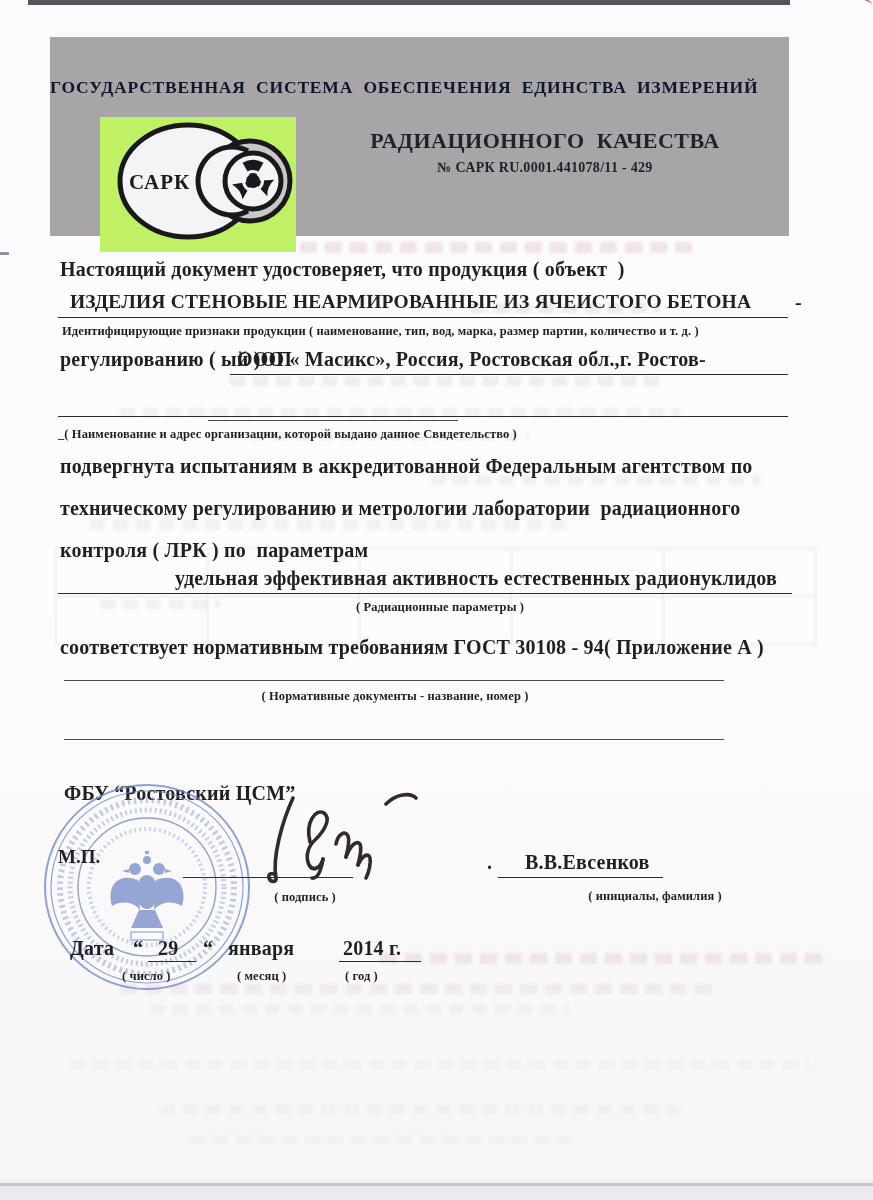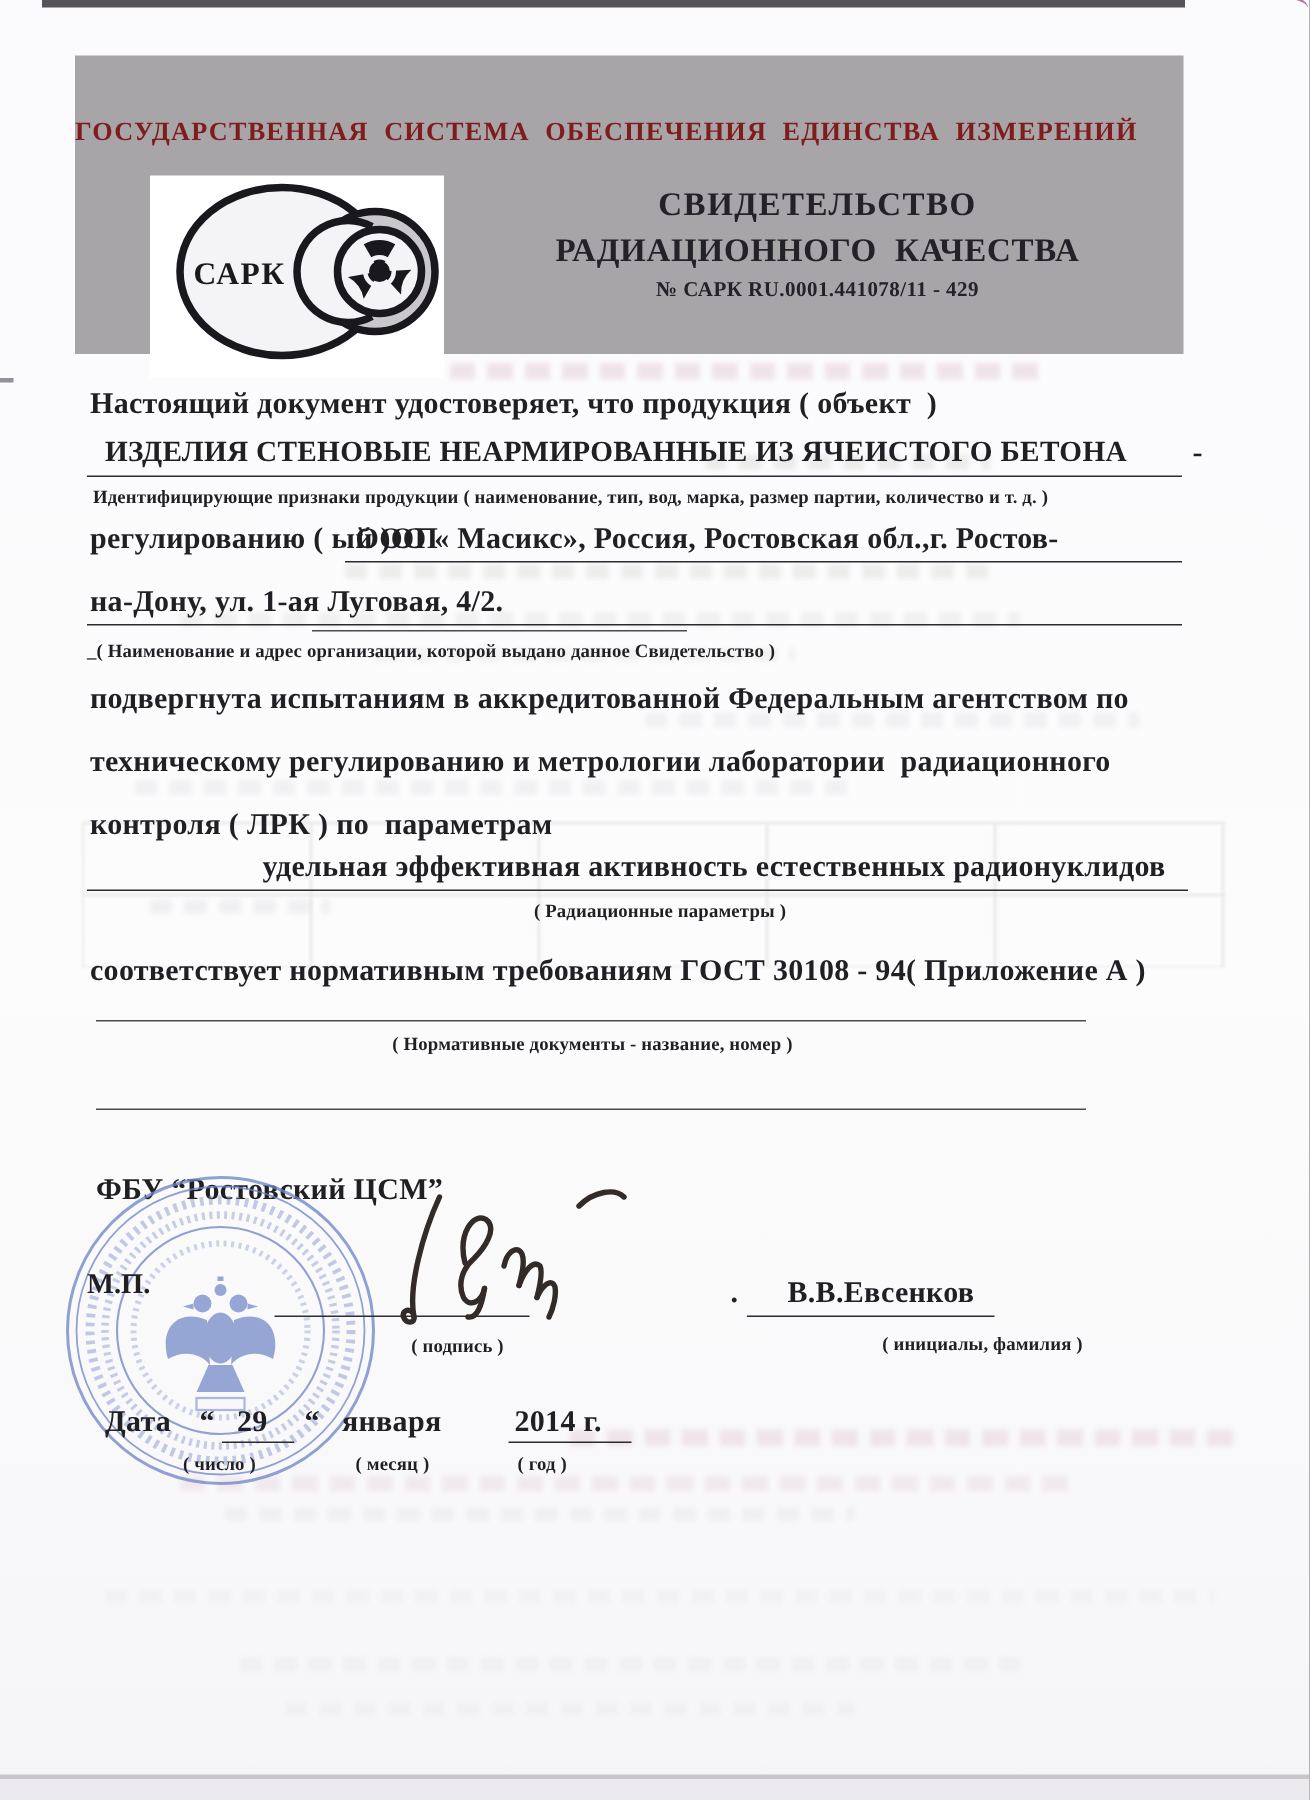--- a/index.html
+++ b/index.html
@@ -20,22 +20,22 @@
 
   .top-strip { position:absolute; left:28px; top:0; width:762px; height:5px; background:#57535a; }
   .corner-mark { position:absolute; left:824px; top:-6px; width:48px; height:14px;
     border-top:3px solid #a8518d; border-radius:50%; transform:rotate(6deg); opacity:.8; }
   .edge-dash { position:absolute; left:0; top:252px; width:9px; height:3px; background:#93919a; }
   .bottom-edge { position:absolute; left:0; top:1183px; width:873px; height:3px; background:#c7c6cc; }
   .bottom-strip { position:absolute; left:0; top:1186px; width:873px; height:14px; background:#eceaee; }
 
   .header-box { position:absolute; left:50px; top:37px; width:739px; height:199px; background:#a8a5a9; }
   .gss-title { position:absolute; left:0; top:40px; width:616px; text-align:center;
-    font-size:17.5px; font-weight:bold; letter-spacing:.8px; color:#7f1d1d; white-space:pre; }
-  .logo-panel { position:absolute; left:50px; top:80px; width:196px; height:135px; background:#ffffff; }
+    font-size:17.5px; font-weight:bold; letter-spacing:.8px; color:#0f172a; white-space:pre; }
+  .logo-panel { position:absolute; left:50px; top:80px; width:196px; height:135px; background:#bef264; }
   .title-block { position:absolute; left:255px; top:86px; width:480px; text-align:center; color:#232228; }
   .title-block .l1 { font-size:22px; font-weight:bold; letter-spacing:1px; white-space:pre; }
   .title-block .l2 { font-size:22px; font-weight:bold; letter-spacing:.5px; margin-top:5px; white-space:pre; }
   .title-block .l3 { font-size:14px; font-weight:bold; letter-spacing:.3px; margin-top:6px; white-space:pre; }
 
   .bleed { position:absolute; filter:blur(1.6px); border-radius:2px; }
   .bleed.pink  { background:repeating-linear-gradient(90deg, rgba(186,130,158,.55) 0 17px, rgba(186,130,158,0) 17px 25px); }
   .bleed.green { background:repeating-linear-gradient(90deg, rgba(140,158,138,.5) 0 15px, rgba(140,158,138,0) 15px 23px); }
   .bleed.gray  { background:repeating-linear-gradient(90deg, rgba(140,140,150,.5) 0 15px, rgba(140,140,150,0) 15px 23px); }
   .bleed-grid { position:absolute; left:55px; top:548px; width:762px; height:97px; opacity:.16; filter:blur(1px);
@@ -87,38 +87,36 @@
             <path d="M153 64 L163.5 82.2 A21 21 0 0 1 174 67.6 Z" transform="rotate(-13 153 64)"></path>
             <circle cx="153" cy="64" r="7"></circle>
           </g>
           <circle cx="153" cy="64" r="9.5" fill="none" stroke="#f4f3f5" stroke-width="3"></circle>
         </g>
         <text x="29" y="72" font-size="21" font-weight="bold" fill="#1a191d" letter-spacing="1">САРК</text>
       </svg>
     </div>
 
     <div class="title-block">
-      <div class="l1">СВИДЕТЕЛЬСТВО</div>
       <div class="l2">РАДИАЦИОННОГО  КАЧЕСТВА</div>
       <div class="l3">№ САРК RU.0001.441078/11 - 429</div>
     </div>
   </div>
 
   <div class="t big" style="left:70px; top:291px; font-size:19.5px;">ИЗДЕЛИЯ СТЕНОВЫЕ НЕАРМИРОВАННЫЕ ИЗ ЯЧЕИСТОГО БЕТОНА</div>
 
   <div class="t big" style="left:60px; top:258px;">Настоящий документ удостоверяет, что продукция ( объект  )</div>
   <div class="t big" style="left:795px; top:291px;">-</div>
   <div class="rule" style="left:58px; top:317px; width:730px;"></div>
   <div class="t small" style="left:62px; top:324px;">Идентифицирующие признаки продукции ( наименование, тип, вод, марка, размер партии, количество и т. д. )</div>
 
   <div class="t big" style="left:60px; top:348px;">регулированию ( ый )ОП</div>
   <div class="t big" style="left:237px; top:348px;text-align:right;">ООО « Масикс», Россия, Ростовская обл.,г. Ростов-</div>
   <div class="rule" style="left:230px; top:374px; width:558px;"></div>
 
-  <div class="t big" style="left:60px; top:390px;">на-Дону, ул. 1-ая Луговая, 4/2.</div>
   <div class="rule" style="left:58px; top:416px; width:730px;"></div>
   <div class="rule thin" style="left:208px; top:420px; width:250px;"></div>
   <div class="t small" style="left:58px; top:427px;">_( Наименование и адрес организации, которой выдано данное Свидетельство )</div>
 
   <div class="t big" style="left:60px; top:455px;">подвергнута испытаниям в аккредитованной Федеральным агентством по</div>
   <div class="t big" style="left:60px; top:497px;">техническому регулированию и метрологии лаборатории  радиационного</div>
   <div class="t big" style="left:60px; top:539px;">контроля ( ЛРК ) по  параметрам</div>
 
   <div class="t big" style="left:175px; top:567px;">удельная эффективная активность естественных радионуклидов</div>
   <div class="rule" style="left:58px; top:593px; width:734px;"></div>

